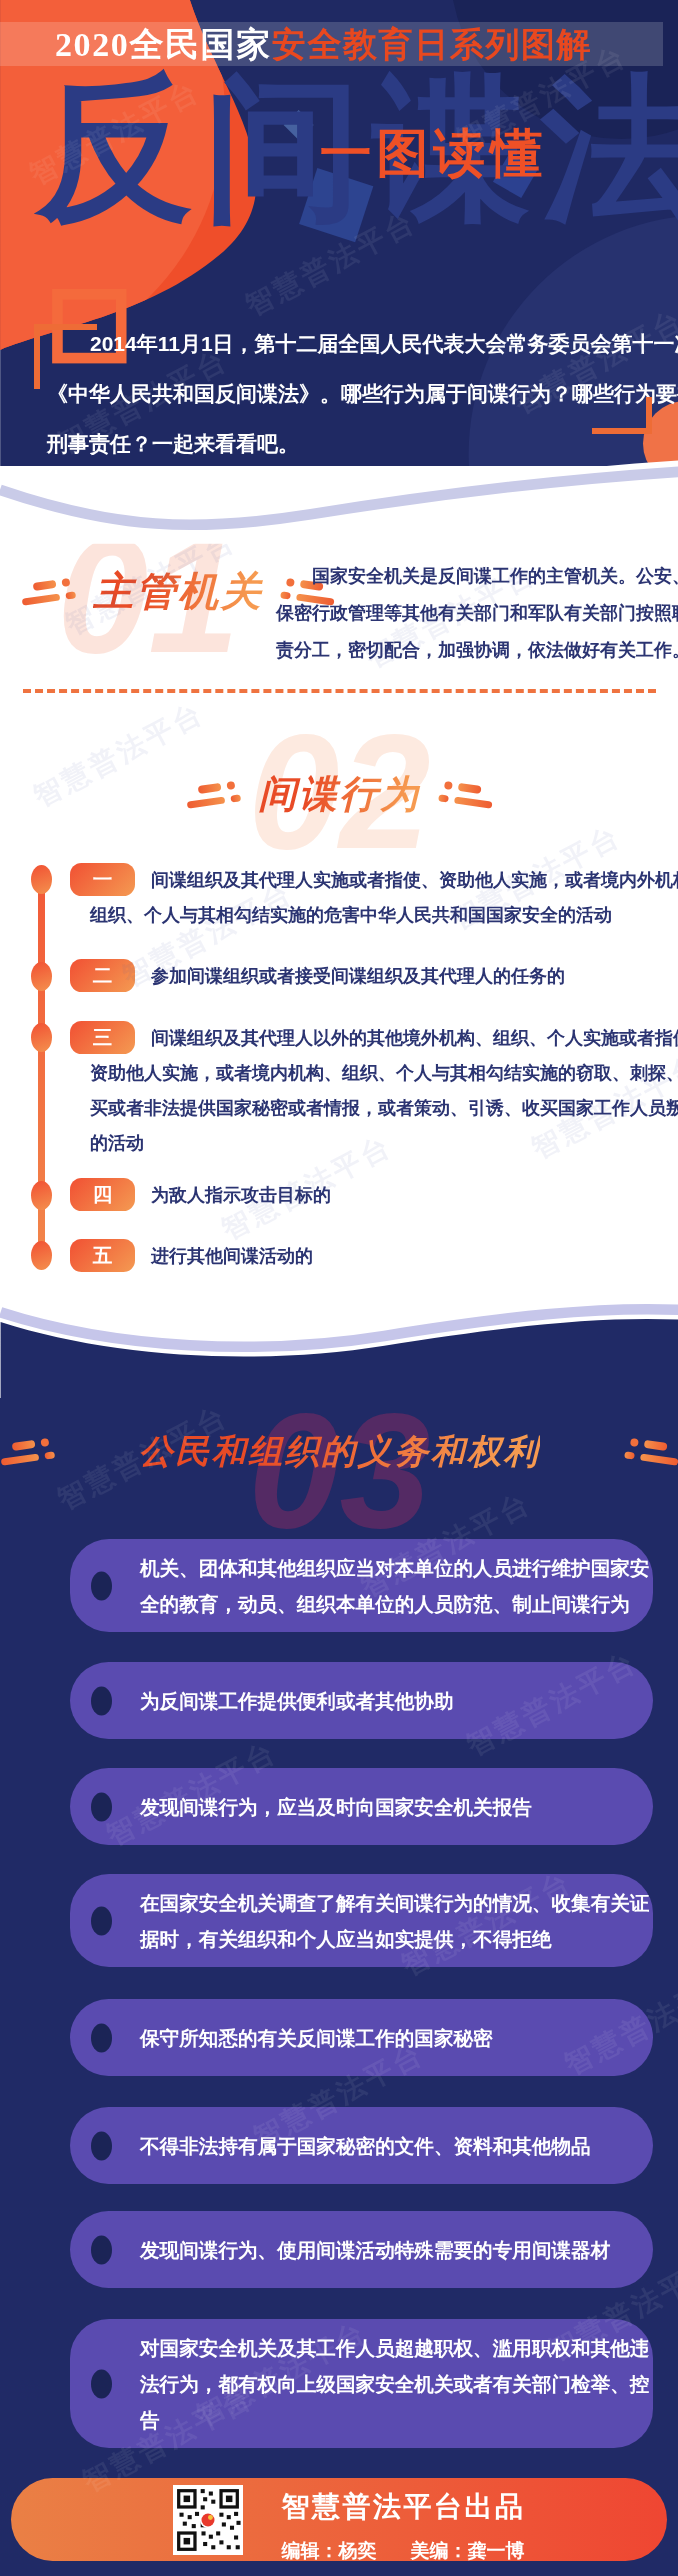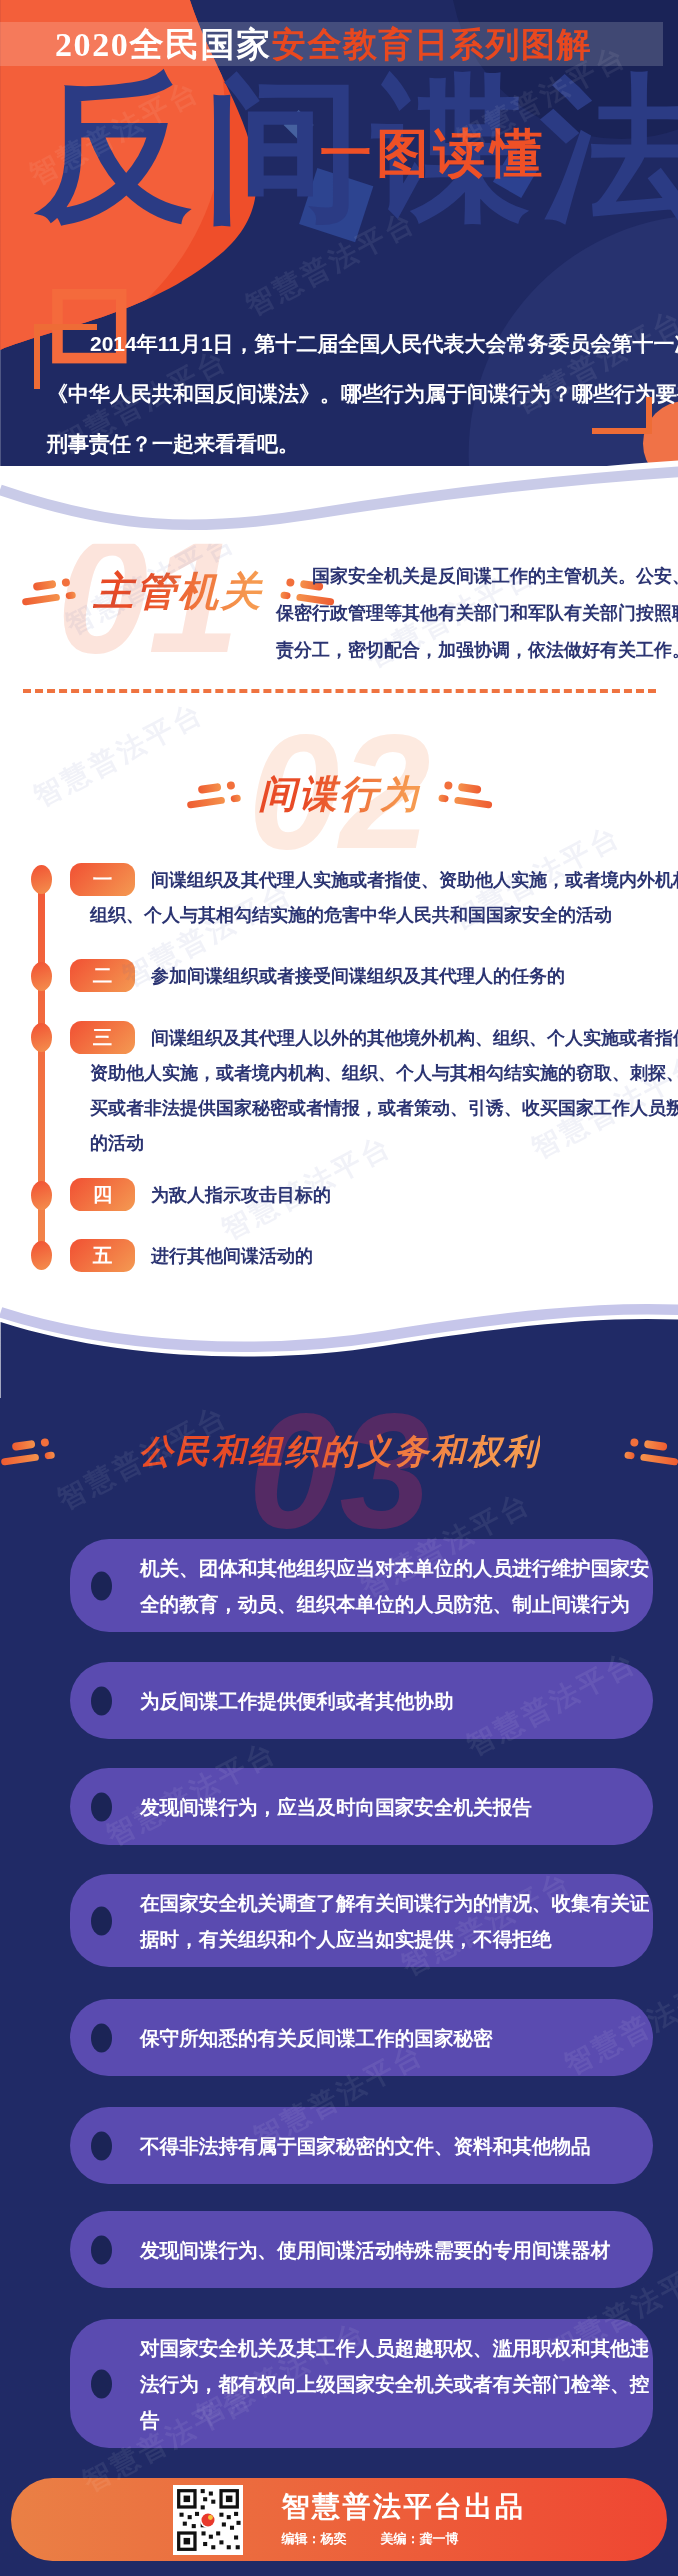--- a/index.html
+++ b/index.html
@@ -93,21 +93,21 @@
       border-radius:50%;background:#1b2456;}
   .card-text{font-size:19.6px;line-height:36px;font-weight:700;color:#ffffff;}
   .card-text .ln{display:block;white-space:nowrap;}
 
   
   .footer-band{position:absolute;left:11.4px;top:2478px;width:656px;height:83px;border-radius:42px;
       background:linear-gradient(90deg,#ea8045,#ef4632);z-index:4;}
   .footer-qr{position:absolute;left:162px;top:6.5px;}
   .footer-publisher{position:absolute;left:270px;top:9.8px;font-size:28px;font-weight:900;
       color:#ffffff;letter-spacing:2.5px;white-space:nowrap;}
-  .footer-credits{position:absolute;left:270px;top:52px;font-size:13px;font-weight:700;
+  .footer-credits{position:absolute;left:270px;top:60px;font-size:19px;font-weight:700;
       color:#ffffff;white-space:nowrap;}
   .footer-credits .cr{margin-right:34px;}
 </style>
 </head>
 <body>
 
 <div class="page">
 
   <svg class="hero-bg" width="679" height="466" viewBox="0 0 830 570">
     <rect x="0" y="0" width="830" height="570" fill="#1f2963"></rect>

